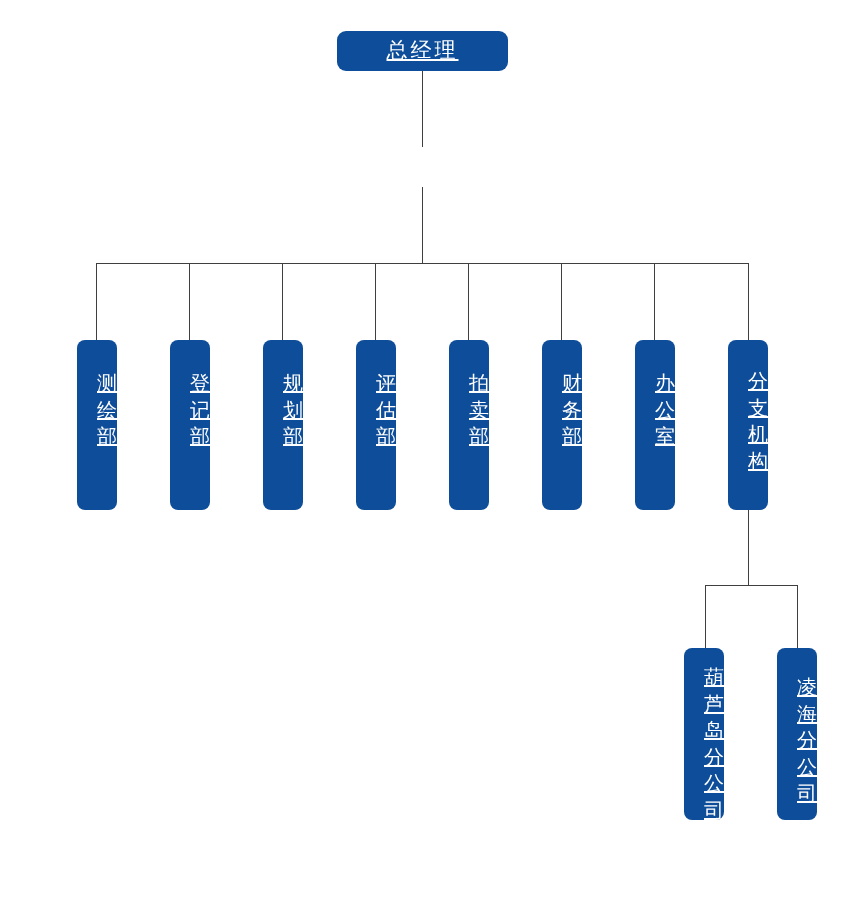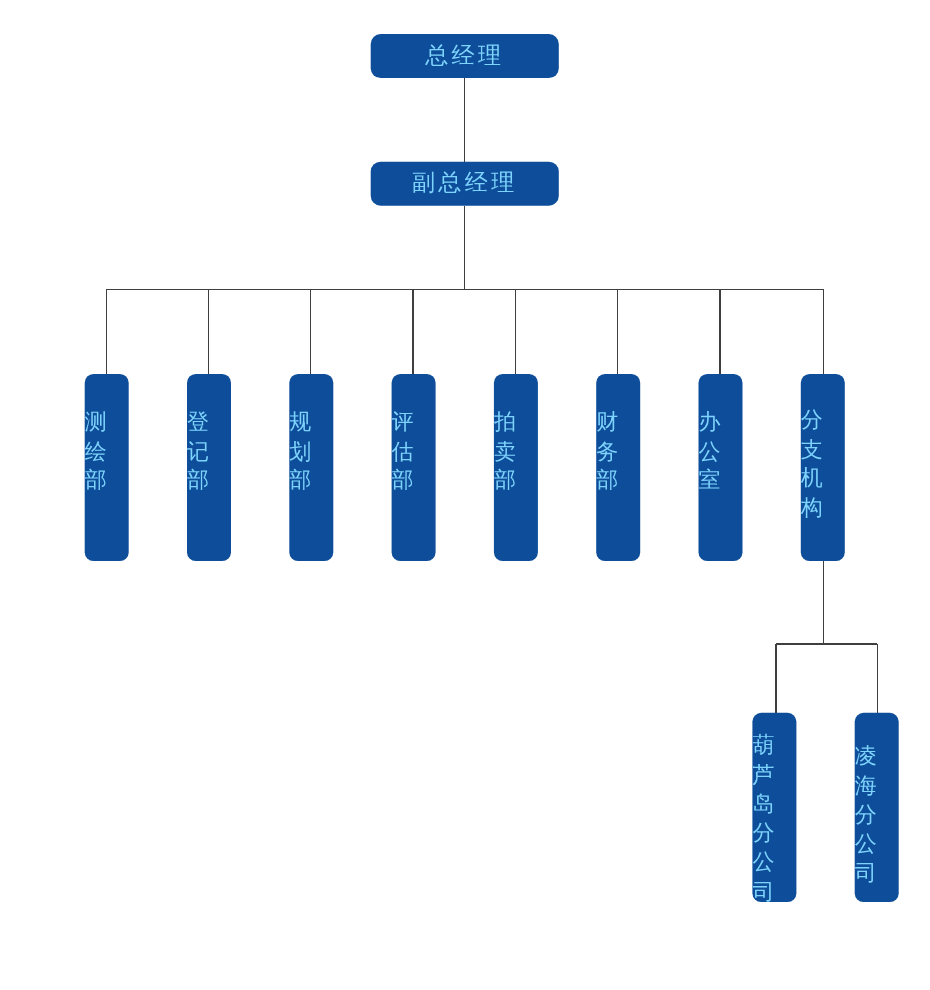--- a/index.html
+++ b/index.html
@@ -38,25 +38,26 @@
     box-sizing: border-box;
     background: #0d4d99;
     border-radius: 8px;
     color: #ffffff;
     display: flex;
     align-items: center;
     justify-content: center;
     overflow: hidden;
   }
   .node-label {
-    color: #7dd3fc;
-    text-align: left;
+    color: #ffffff;
+    text-align: right;
     line-height: 1.12;
     letter-spacing: 0.5px;
     white-space: pre-line;
+    text-decoration: underline;
   }
   
   .node.horizontal {
     width: 171px;
     height: 40px;
     border-radius: 9px;
   }
   .node.horizontal .node-label {
     font-size: 21px;
     letter-spacing: 3px;
@@ -118,23 +119,20 @@
     <line x1="748.5" y1="510" x2="748.5" y2="585"></line>
     <line x1="705" y1="585.5" x2="797.5" y2="585.5"></line>
     <line x1="705.5" y1="585" x2="705.5" y2="648"></line>
     <line x1="797.5" y1="585" x2="797.5" y2="648"></line>
   </svg>
 
   <div class="node horizontal" style="left:337px; top:31px;">
     <span class="node-label">总经理</span>
   </div>
 
-  <div class="node horizontal" style="left:337px; top:147px;">
-    <span class="node-label">副总经理</span>
-  </div>
 
   <div class="node vertical dept" style="left:77px; top:340px;">
     <span class="node-label">测
 绘
 部</span>
   </div>
 
   <div class="node vertical dept" style="left:170px; top:340px;">
     <span class="node-label">登
 记

